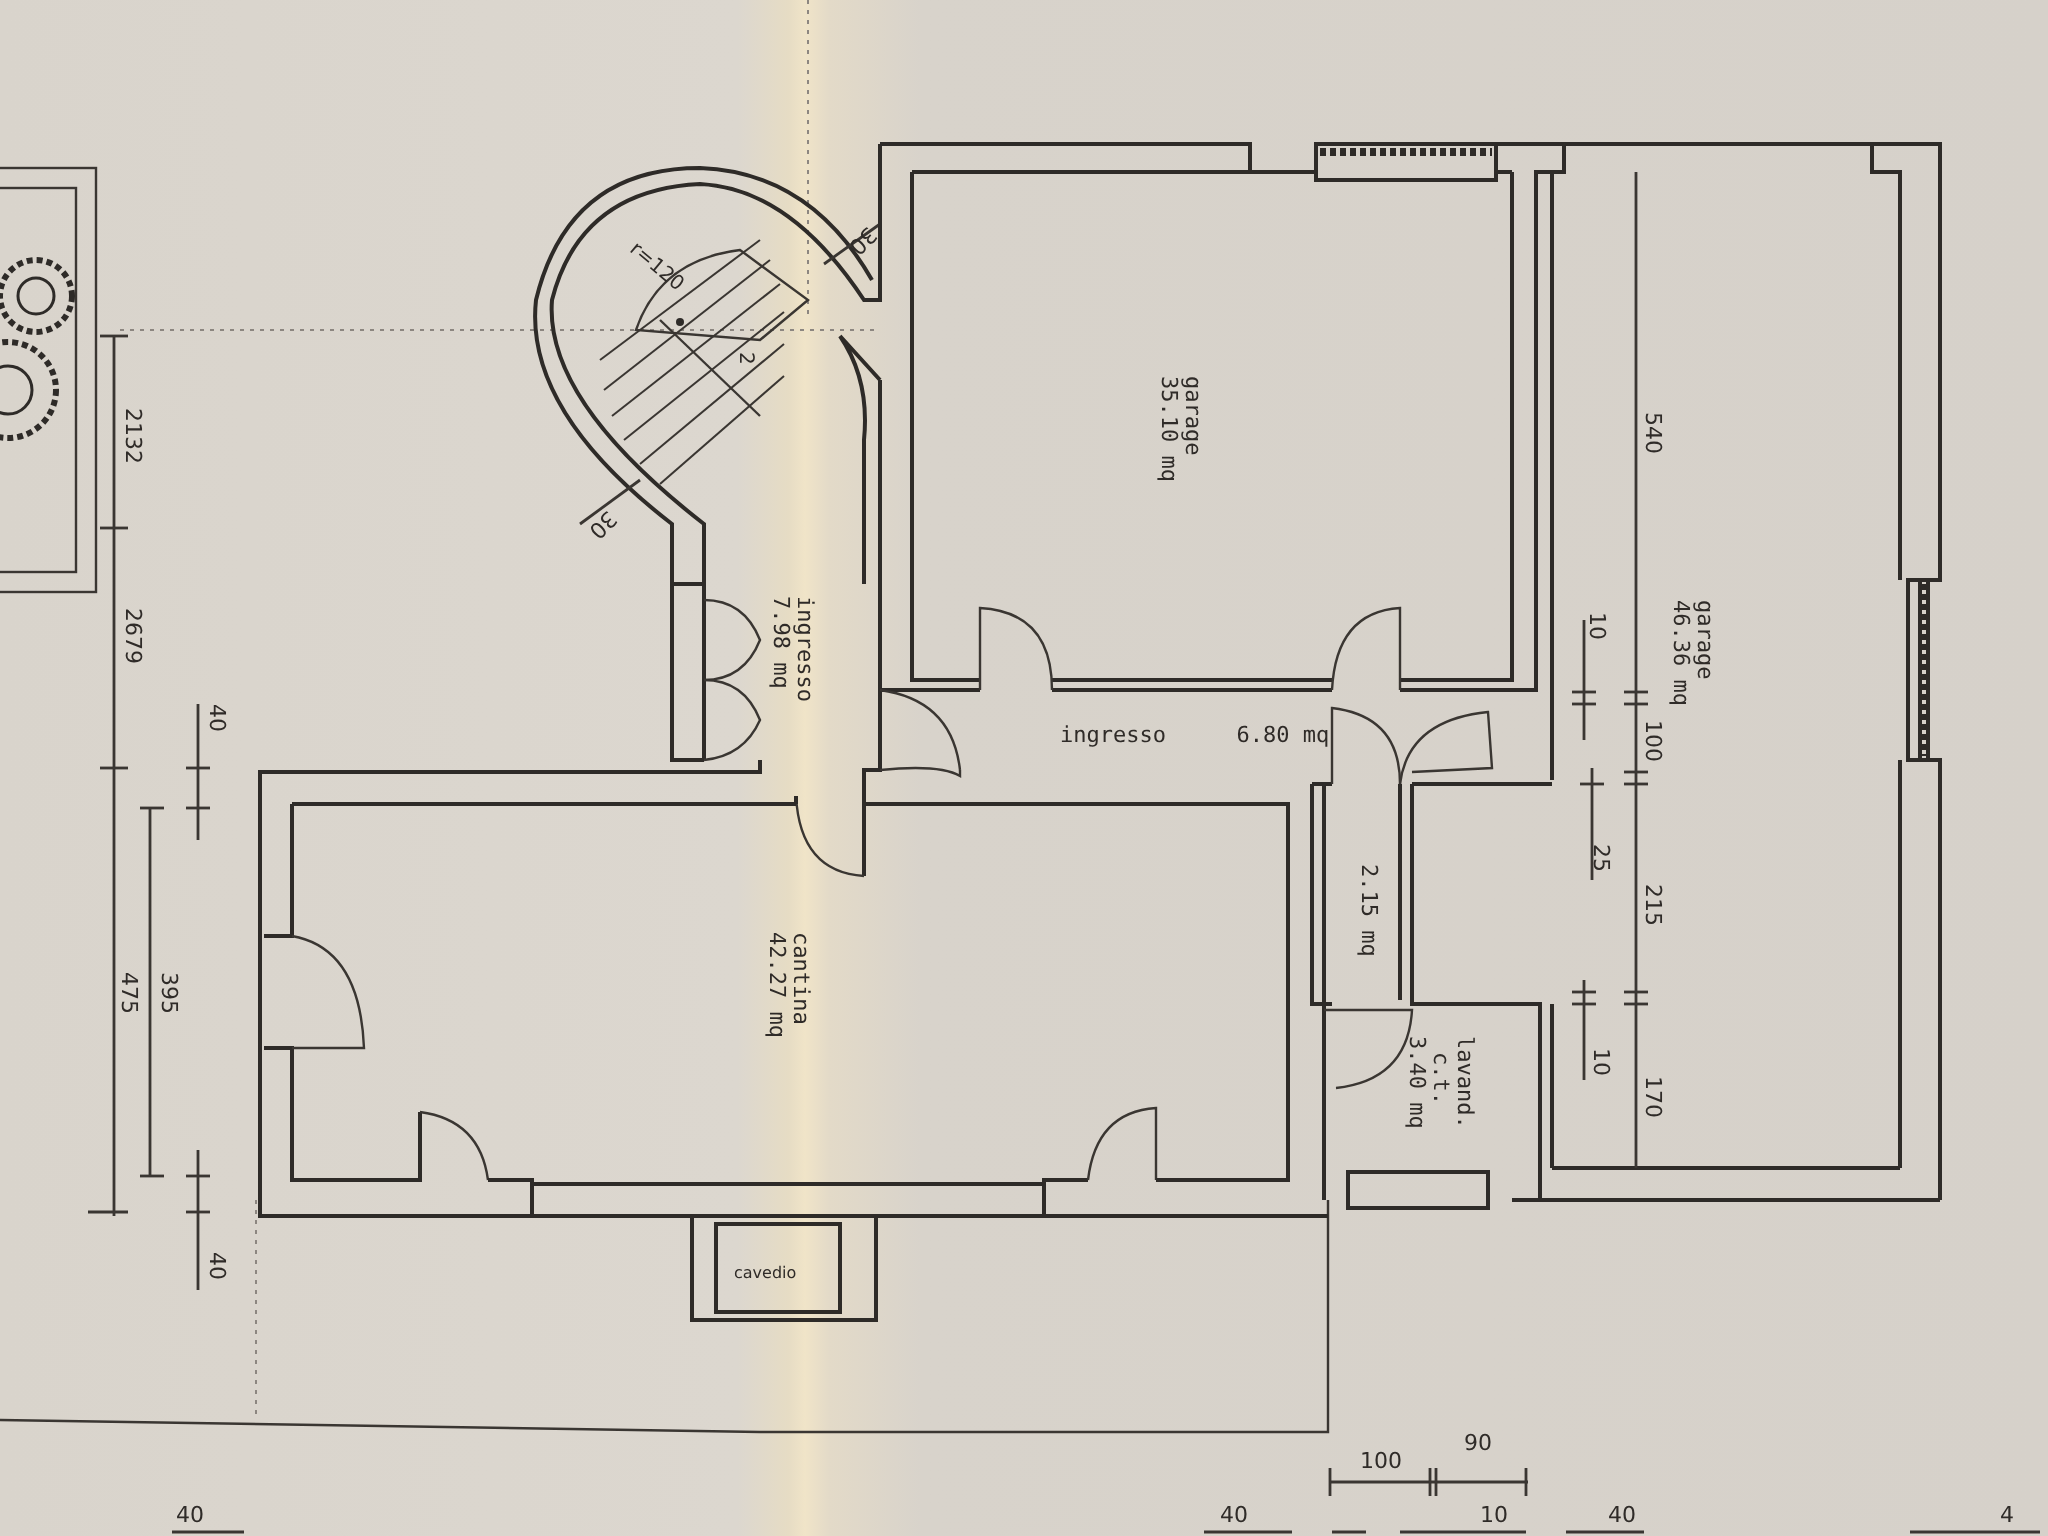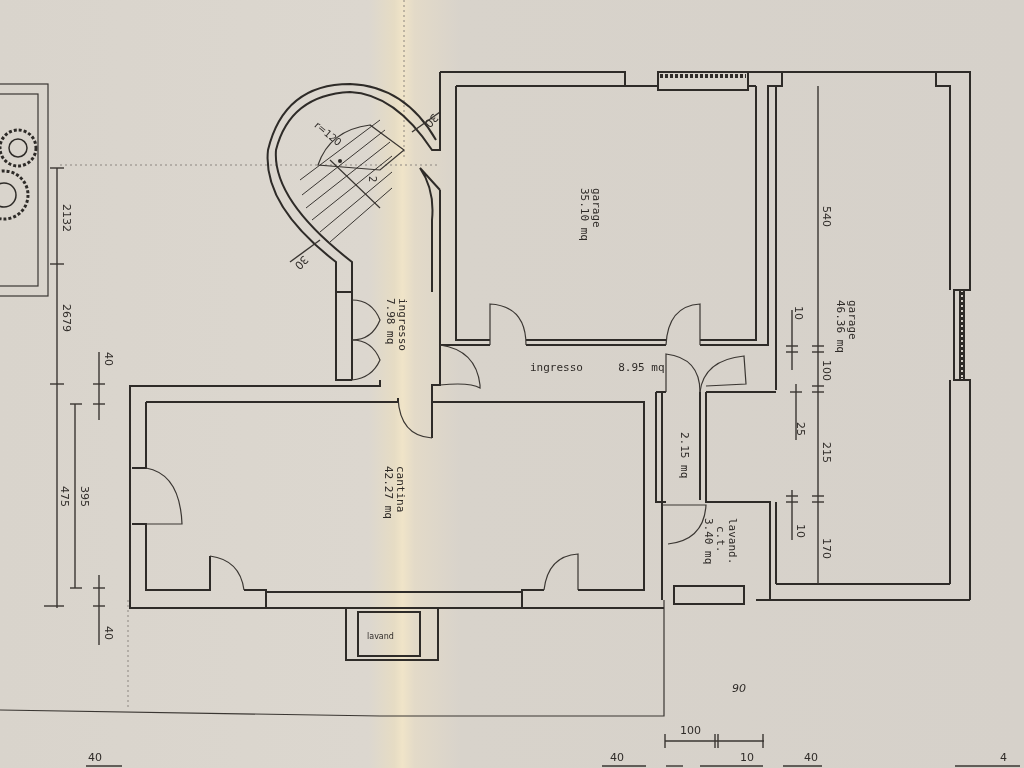--- a/index.html
+++ b/index.html
@@ -189,35 +189,35 @@
   <div>garage</div>
   <div>46.36 mq</div>
 </div>
 <div class="lbl rot" style="left:408px; top:298px;">
   <div>ingresso</div>
   <div>7.98 mq</div>
 </div>
 <div class="lbl" style="left:530px; top:362px;">
   <span>ingresso</span>
   <span style="display:inline-block;width:22px"></span>
-  <span>8.95 mq</span>
+  <span>6.80 mq</span>
 </div>
 <div class="lbl rot" style="left:406px; top:466px;">
   <div>cantina</div>
   <div>42.27 mq</div>
 </div>
 <div class="lbl rot" style="left:690px; top:432px;">
   <div>2.15 mq</div>
 </div>
 <div class="lbl rot" style="left:738px; top:518px;">
   <div>lavand.</div>
   <div style="padding-left:8px">c.t.</div>
   <div>3.40 mq</div>
 </div>
-<div class="dtxt" style="left:367px; top:631px; font-size:8px;">lavand</div>
+<div class="dtxt" style="left:367px; top:631px; font-size:8px;">cavedio</div>
 <div class="dtxt" style="left:312px; top:128px; transform:rotate(40deg); font-size:10px;">r=120</div>
 <div class="dtxt rot" style="left:378px; top:176px; font-size:10px;">2</div>
 
 <div class="dtxt rot" style="left:72px; top:204px;">2132</div>
 <div class="dtxt rot" style="left:72px; top:304px;">2679</div>
 <div class="dtxt rot" style="left:114px; top:352px;">40</div>
 <div class="dtxt rot" style="left:90px; top:486px;">395</div>
 <div class="dtxt rot" style="left:70px; top:486px;">475</div>
 <div class="dtxt rot" style="left:114px; top:626px;">40</div>
 
@@ -226,19 +226,19 @@
 <div class="dtxt rot" style="left:832px; top:360px;">100</div>
 <div class="dtxt rot" style="left:806px; top:422px;">25</div>
 <div class="dtxt rot" style="left:832px; top:442px;">215</div>
 <div class="dtxt rot" style="left:806px; top:524px;">10</div>
 <div class="dtxt rot" style="left:832px; top:538px;">170</div>
 
 <div class="dtxt" style="left:294px; top:256px; transform:rotate(135deg);">30</div>
 <div class="dtxt" style="left:424px; top:114px; transform:rotate(135deg);">30</div>
 
 <div class="dtxt" style="left:680px; top:725px;">100</div>
-<div class="dtxt" style="left:732px; top:683px;font-style:italic;">90</div>
+<div class="dtxt" style="left:732px; top:716px;">90</div>
 <div class="dtxt" style="left:88px; top:752px;">40</div>
 <div class="dtxt" style="left:610px; top:752px;">40</div>
 <div class="dtxt" style="left:740px; top:752px;">10</div>
 <div class="dtxt" style="left:804px; top:752px;">40</div>
 <div class="dtxt" style="left:1000px; top:752px;">4</div>
 </div>
 
 </body></html>

